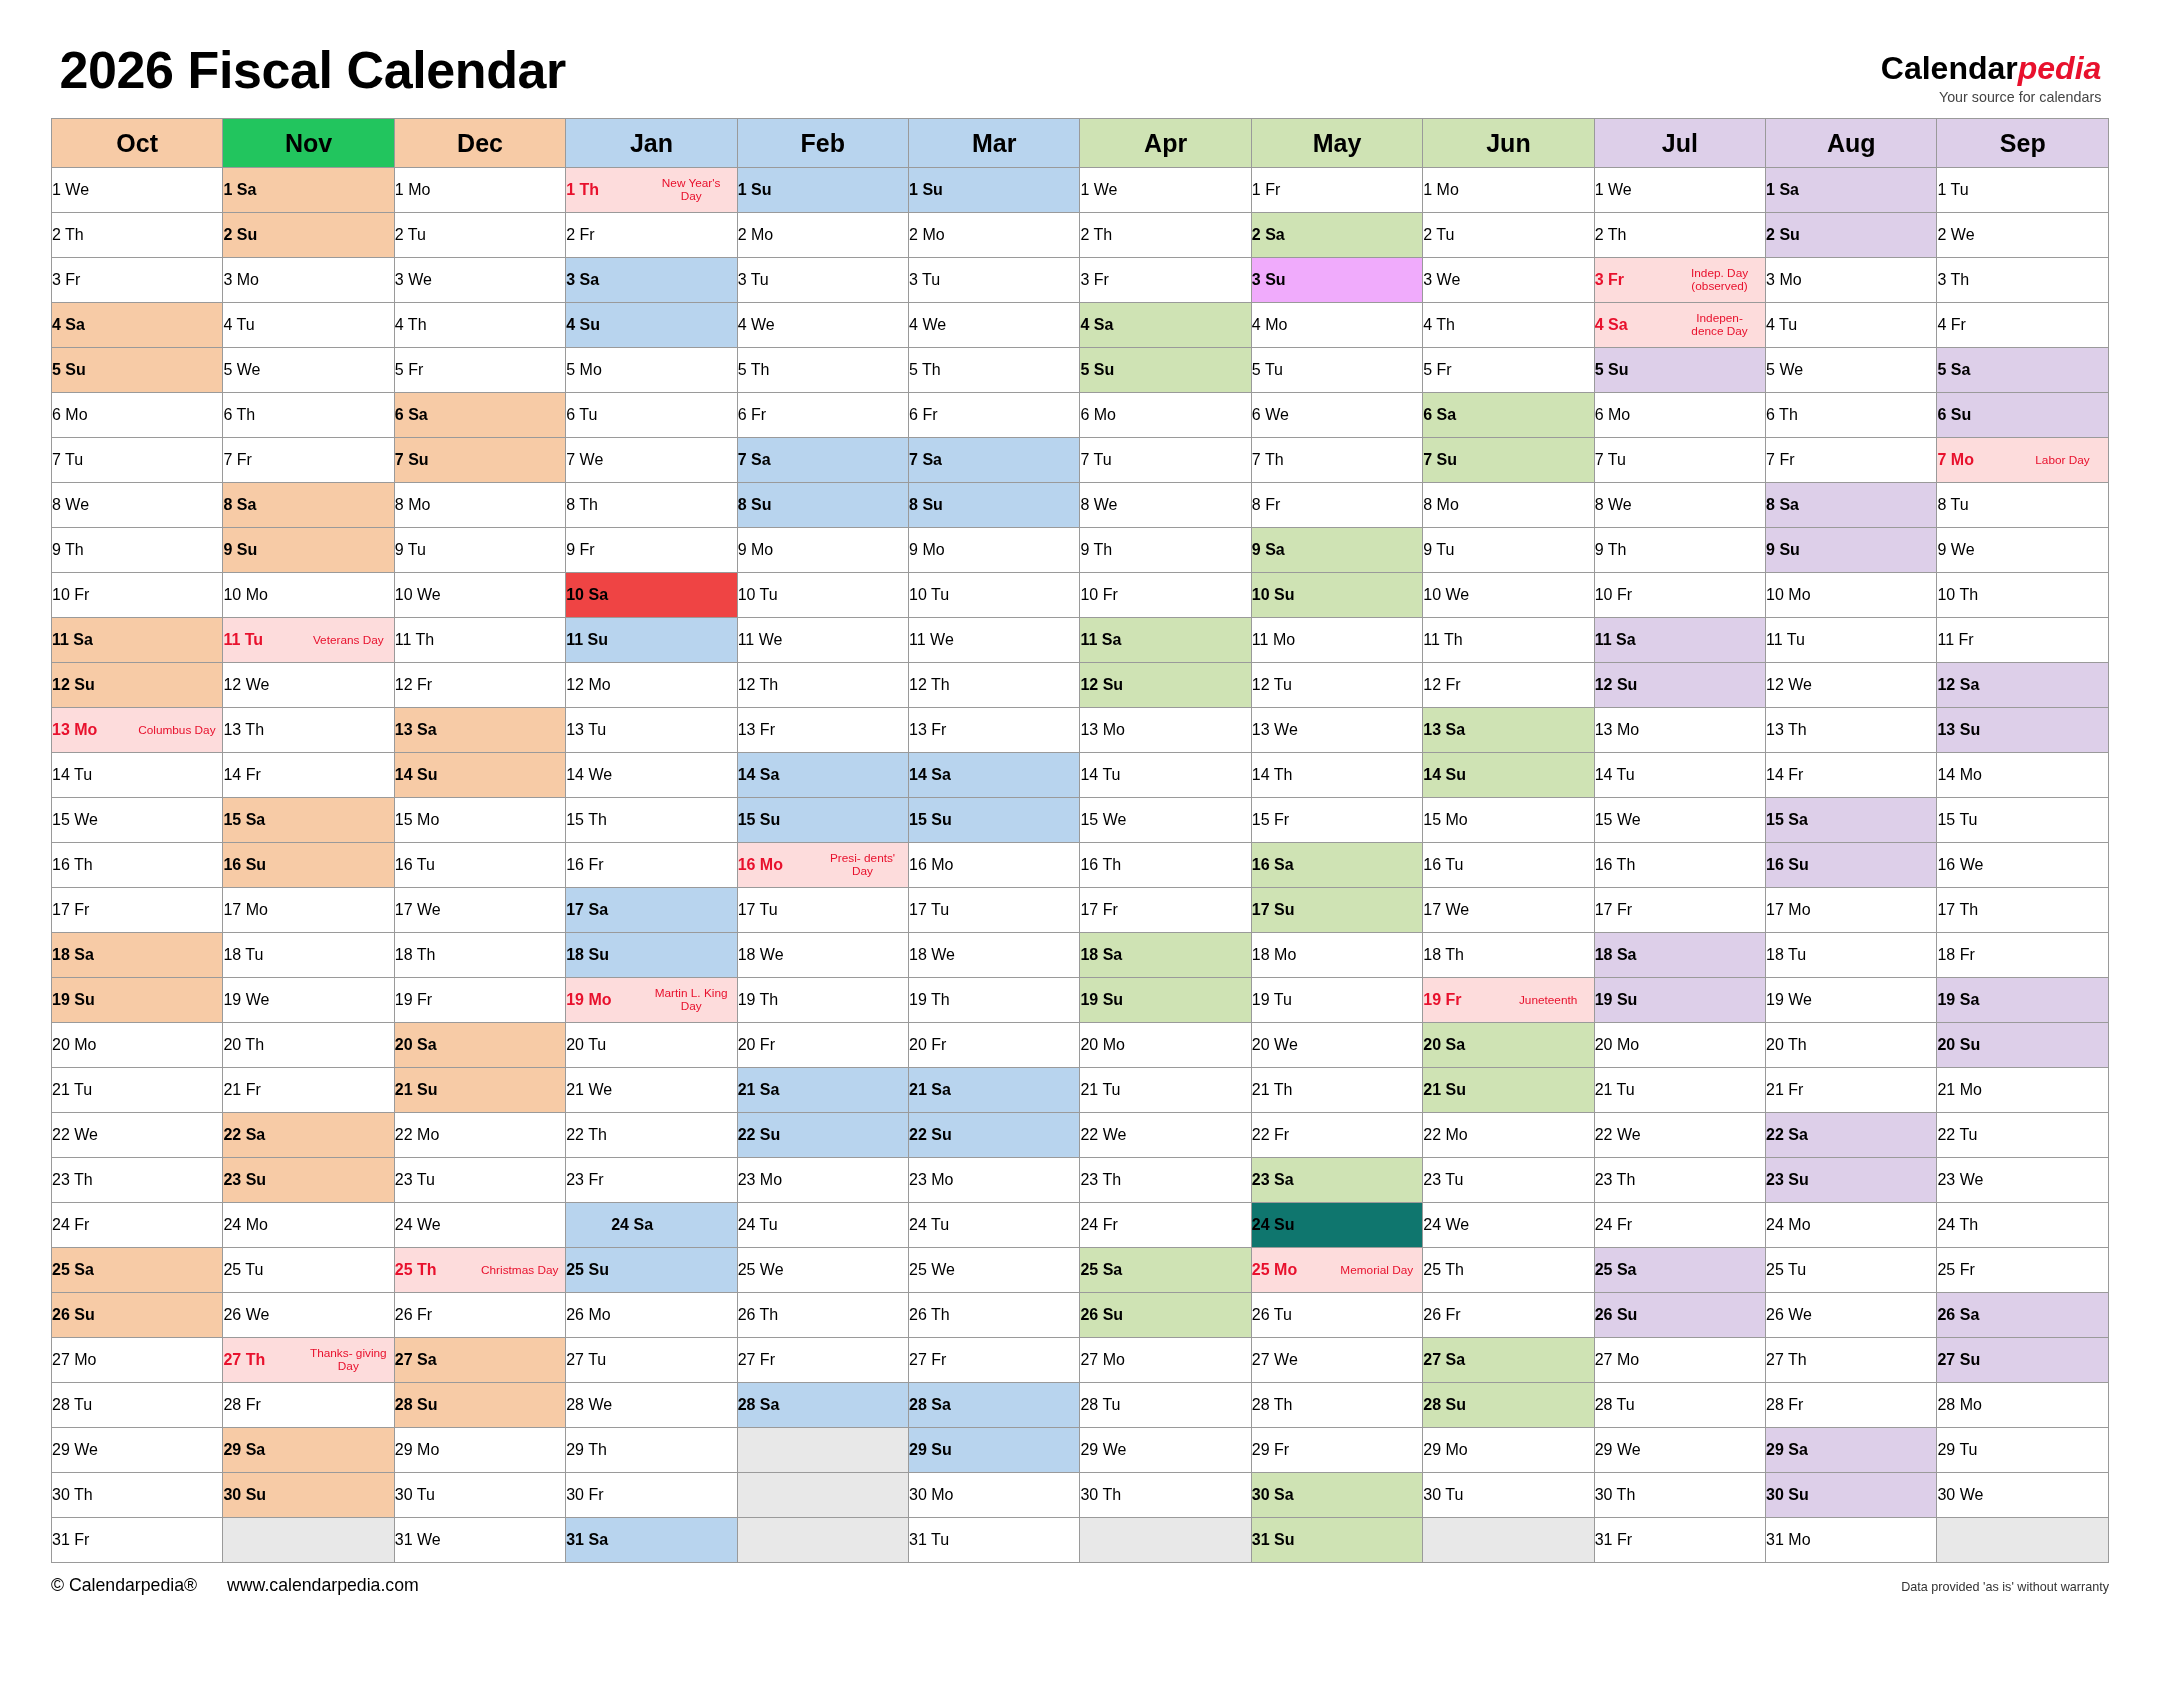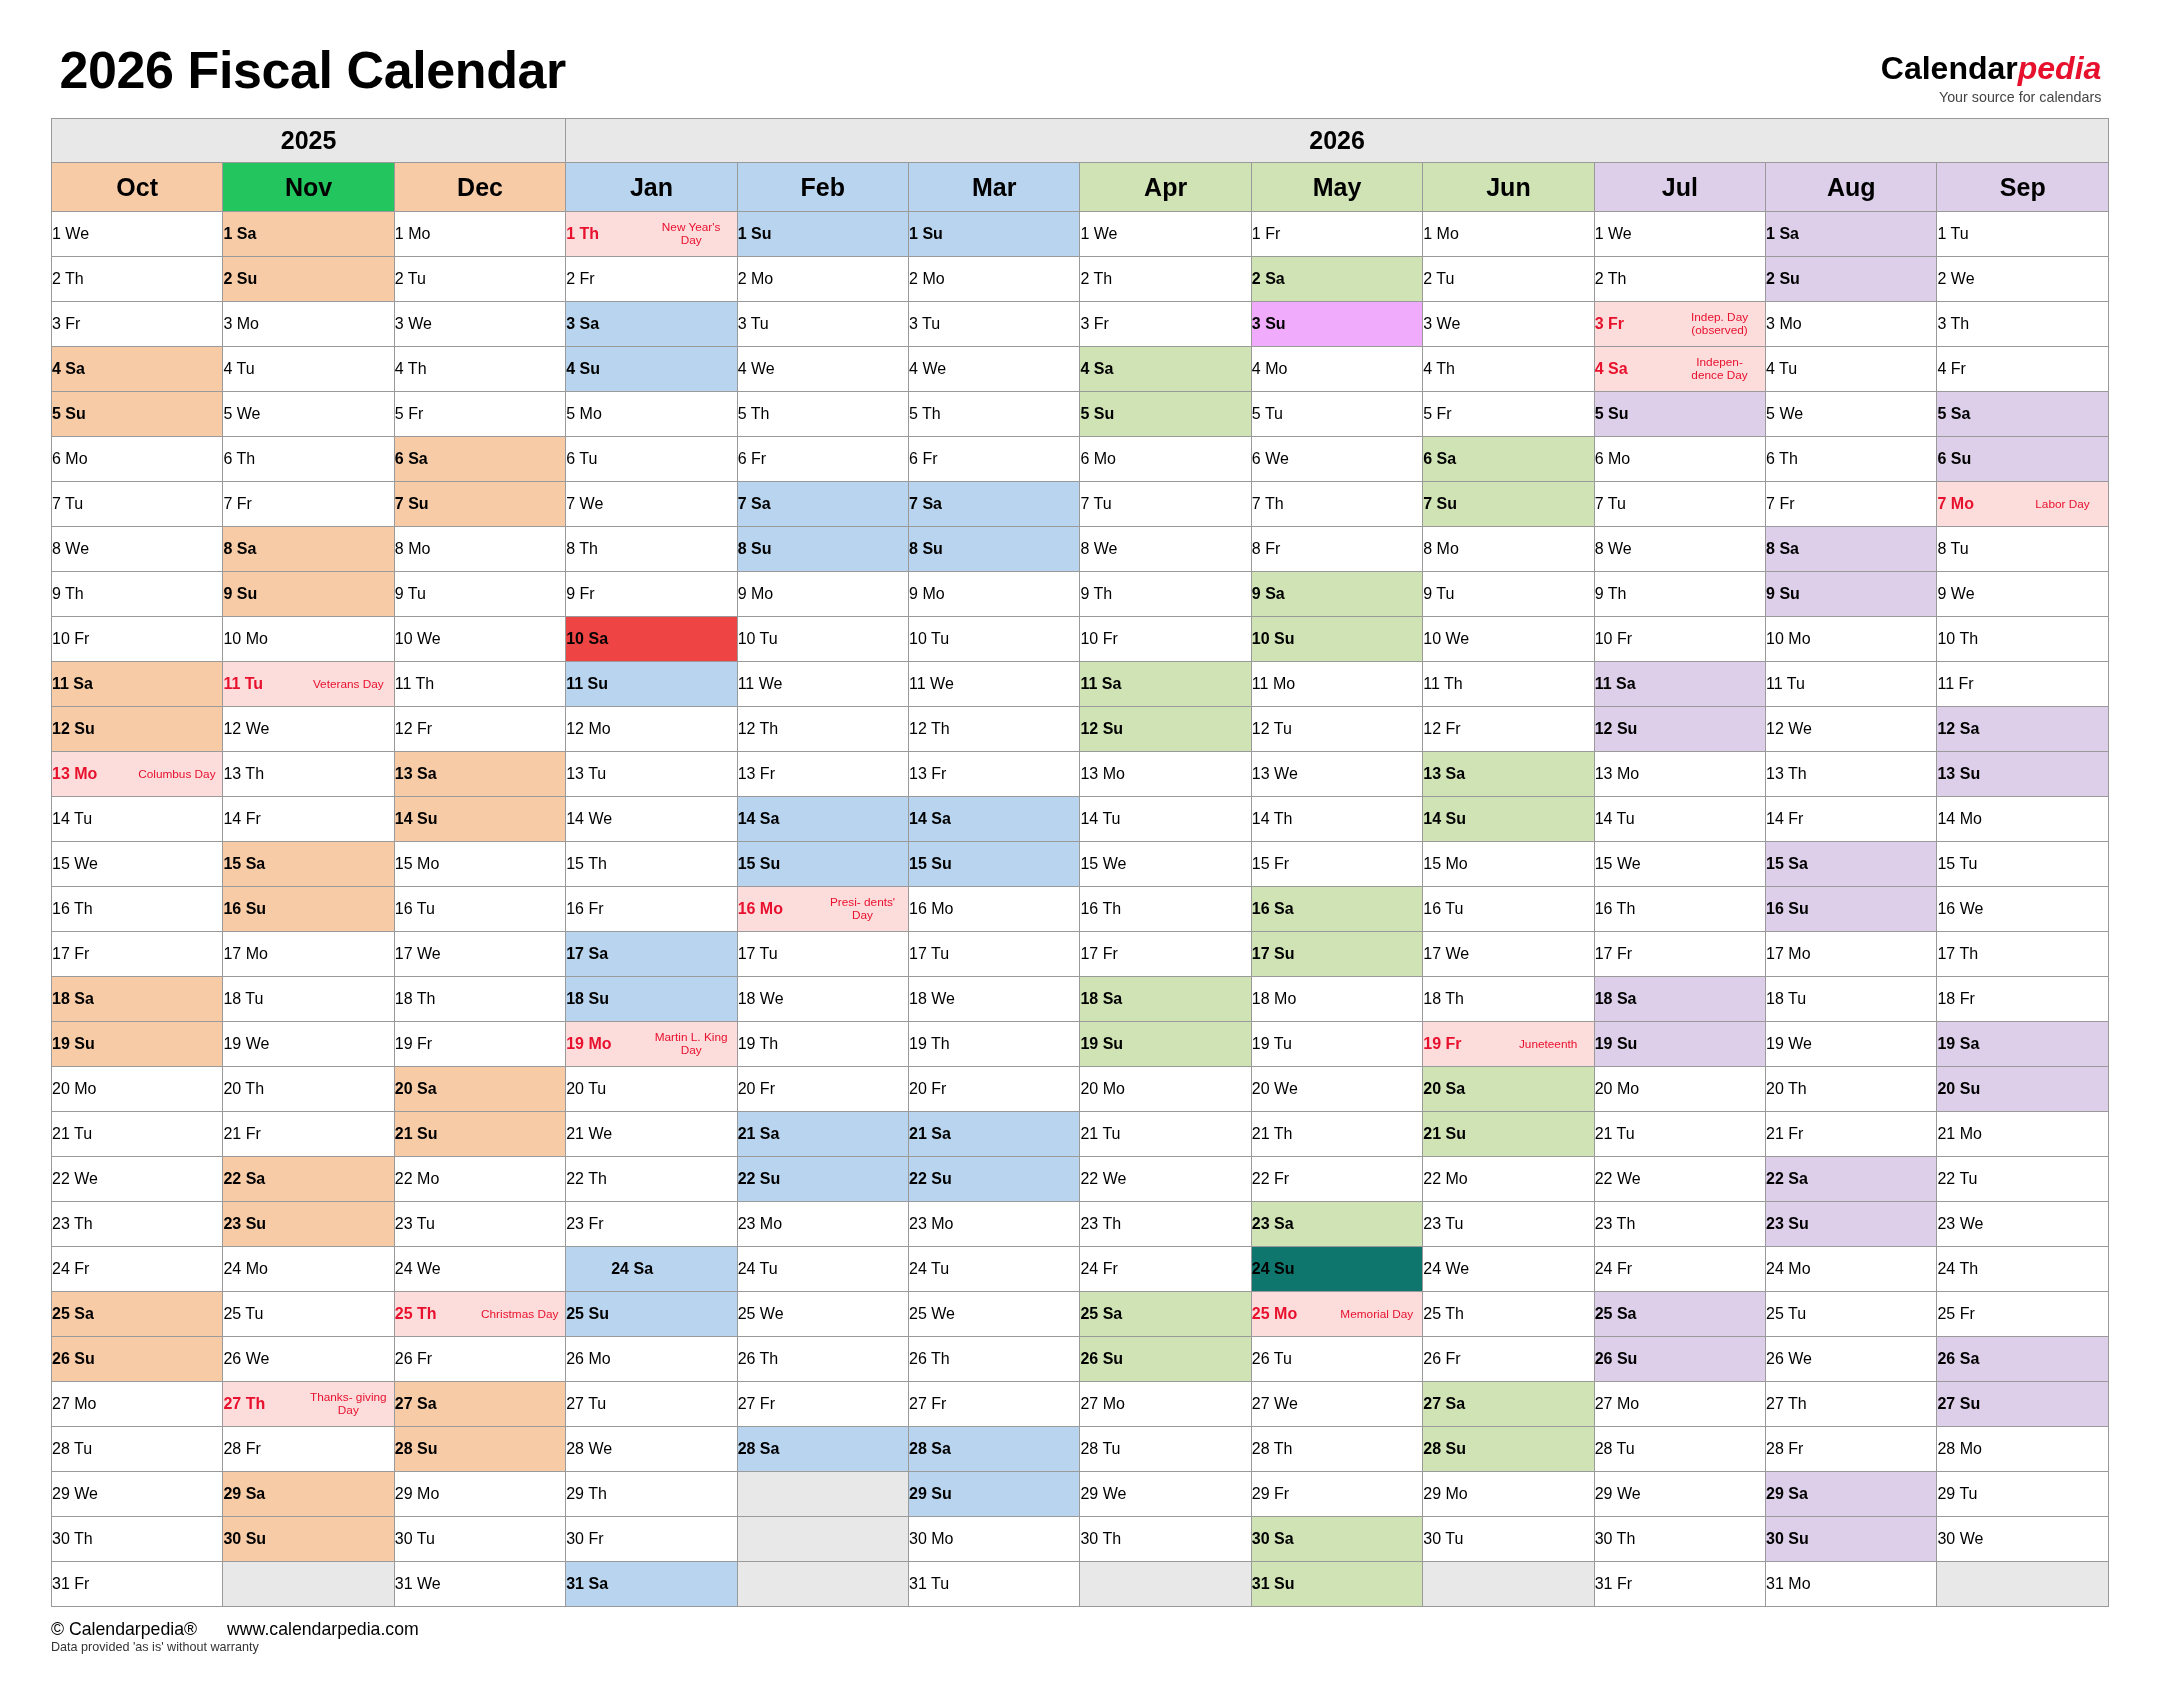--- a/index.html
+++ b/index.html
@@ -97,45 +97,40 @@
     font-weight: normal;
   }
   .empty { background: #e8e8e8; }
   
   .footer {
     display: flex;
     justify-content: space-between;
     align-items: baseline;
     width: 2058px;
     margin-top: 11.8px;
-    flex-direction: column;
   }
   .foot-left { font-size: 17.7px; color: #000; }
   .foot-left .url { margin-left: 30px; }
   .foot-right { font-size: 12.6px; color: #333; }
 </style>
 </head>
 <body>
 
 <div class="page">
 
   <div class="header">
     <div class="title">2026 Fiscal Calendar</div>
     <div class="brand">
       <div class="brand-name"><span>Calendar</span><span class="ped">pedia</span></div>
       <div class="brand-tag">Your source for calendars</div>
     </div>
   </div>
 
   <table class="cal">
     <thead>
-      <tr class="yearrow" id="year-row">
-          <th colspan="3">2025</th>
-          <th colspan="9">2026</th>
-        </tr>
       <tr class="monthrow" id="month-row">
           <th style="background: rgb(247, 203, 166);">Oct</th>
           <th style="background: #22c55e;">Nov</th>
           <th style="background: rgb(247, 203, 166);">Dec</th>
           <th style="background: rgb(184, 212, 238);">Jan</th>
           <th style="background: rgb(184, 212, 238);">Feb</th>
           <th style="background: rgb(184, 212, 238);">Mar</th>
           <th style="background: rgb(207, 227, 180);">Apr</th>
           <th style="background: rgb(207, 227, 180);">May</th>
           <th style="background: rgb(207, 227, 180);">Jun</th>

